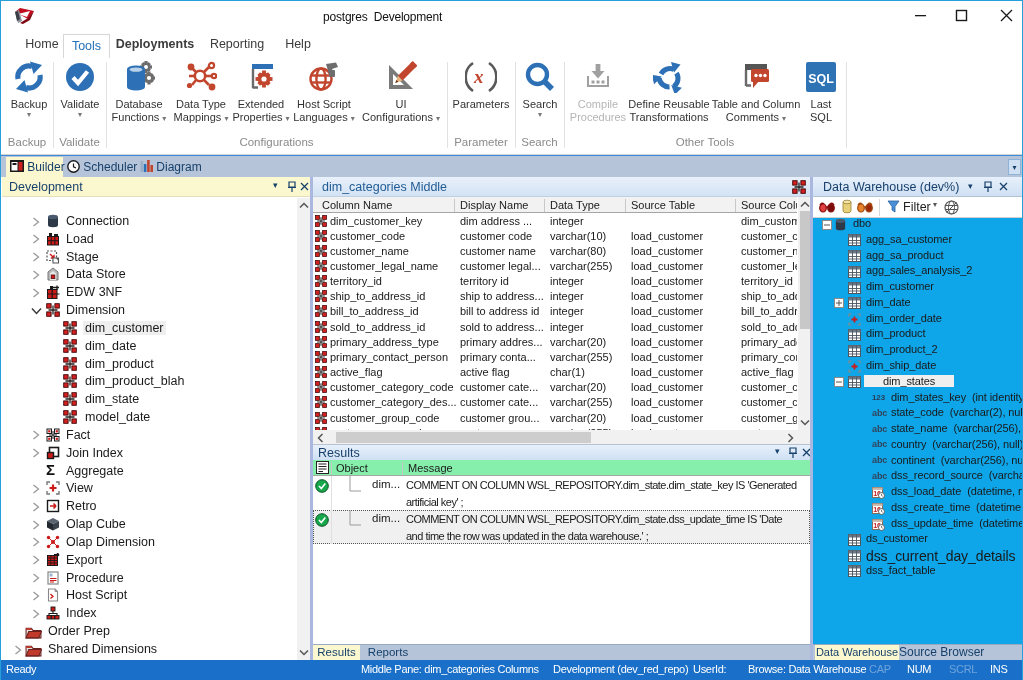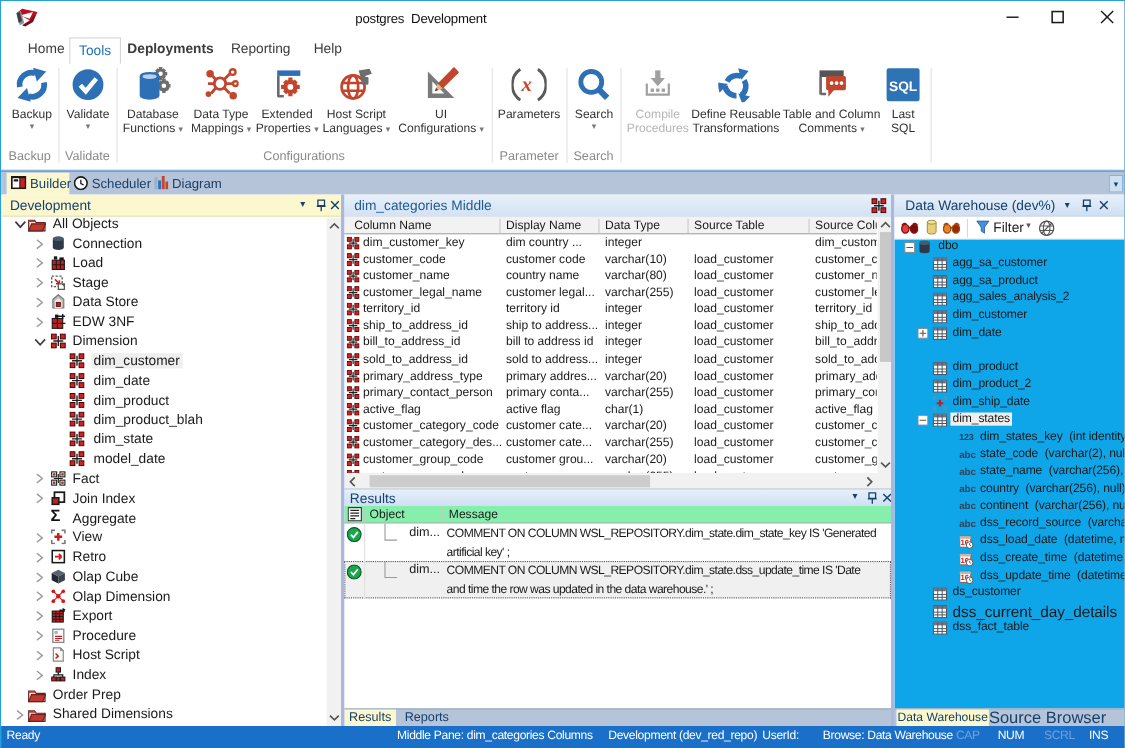--- a/index.html
+++ b/index.html
@@ -259,20 +259,21 @@
         <text x="16" y="21.5" font-size="12.5" font-weight="bold" fill="#fff" text-anchor="middle" font-family="Liberation Sans, sans-serif">SQL</text>
       </svg>
       <div class="rlabel">Last<br>SQL</div>
     </div>
 
     <div class="glabel" style="left:0px;width:52px">Backup</div>
     <div class="glabel" style="left:52px;width:53px">Validate</div>
     <div class="glabel" style="left:105px;width:341px">Configurations</div>
     <div class="glabel" style="left:446px;width:68px">Parameter</div>
     <div class="glabel" style="left:514px;width:49px">Search</div>
+    <div class="glabel" style="left:563px;width:282px">Other Tools</div>
   </div>
   <div id="bstrip">
     <div class="btab" style="left:5px;width:57px;background:#fbf8d0;padding-left:4px">
       <svg width="14" height="12" viewBox="0 0 14 12" style="vertical-align:-1px">
         <rect x="0" y="0" width="14" height="12" fill="#1a1a1a"></rect>
         <rect x="1.5" y="2" width="6" height="8.5" fill="#fff"></rect>
         <rect x="2.5" y="3" width="4" height="2" fill="#1a1a1a"></rect>
         <rect x="8.5" y="2" width="4" height="8.5" fill="#cc1f1f"></rect>
       </svg> Builder</div>
     <div class="btab" style="left:66px;width:70px">
@@ -429,29 +430,20 @@
       <span style="position:absolute;left:7px;top:3px;font-size:12.5px;">Development</span>
       <span style="position:absolute;left:271px;top:3px;color:#17406b;font-size:9px">▾</span>
       <svg style="position:absolute;left:285px;top:4px" width="10" height="12" viewBox="0 0 10 12">
           <path d="M2,1 L8,1 L8,6 L2,6 Z M1,6.5 L9,6.5 M5,6.5 L5,11" stroke="#17406b" stroke-width="1.2" fill="none"></path>
         </svg>
       <svg style="position:absolute;left:298px;top:5px" width="9" height="9" viewBox="0 0 9 9">
           <path d="M1,1 L8,8 M8,1 L1,8" stroke="#17406b" stroke-width="1.3"></path>
         </svg>
     </div>
     <div id="ltree" style="position:absolute;left:0;top:21px;width:295px;height:462px;overflow:hidden;font-size:12.5px;">
-    <div style="position:absolute;left:0;top:-3.5px;width:295px;height:17px;">
-          <svg style="position:absolute;left:11px;top:5px" width="11" height="8" viewBox="0 0 11 8">
-            <path d="M1,1.5 L5.5,6.5 L10,1.5" fill="none" stroke="#3c3c3c" stroke-width="1.5"></path>
-          </svg>
-          <svg style="position:absolute;left:23px;top:2.5px" width="17" height="14" viewBox="0 0 16 13">
-            <use href="#i-folder"></use>
-          </svg>
-          <span style="position:absolute;left:44px;top:1.5px;padding:0 2px;white-space:nowrap">All Objects</span>
-        </div>
     <div style="position:absolute;left:0;top:14.5px;width:295px;height:17px;">
           <svg style="position:absolute;left:30px;top:4px" width="8" height="10" viewBox="0 0 8 10">
             <path d="M1.5,1 L6.5,5 L1.5,9" fill="none" stroke="#9a9a9a" stroke-width="1.3"></path>
           </svg>
           <svg style="position:absolute;left:44px;top:1.5px" width="14" height="14" viewBox="0 0 14 14">
             <use href="#i-cyl"></use>
           </svg>
           <span style="position:absolute;left:62px;top:1.5px;padding:0 2px;white-space:nowrap">Connection</span>
         </div>
     <div style="position:absolute;left:0;top:32.3px;width:295px;height:17px;">
@@ -673,41 +665,41 @@
       <div style="position:absolute;left:231px;top:2px;width:1px;height:13px;background:#c8c8c8"></div>
       <div style="position:absolute;left:312px;top:2px;width:1px;height:13px;background:#c8c8c8"></div>
       <div style="position:absolute;left:422px;top:2px;width:1px;height:13px;background:#c8c8c8"></div>
     </div>
 
     <div class="mrow" style="top:36.0px">
       <svg style="position:absolute;left:2px;top:1.5px" width="12" height="12" viewBox="0 0 14 14">
           <use href="#i-dim"></use>
         </svg>
       <span style="left:17px">dim_customer_key</span>
-        <span style="left:147px">dim country ...</span>
+        <span style="left:147px">dim address ...</span>
         <span style="left:237px">integer</span>
         <span style="left:318px"></span>
         <span style="left:428px">dim_custom</span>
     </div>
     <div class="mrow" style="top:51.1px">
       <svg style="position:absolute;left:2px;top:1.5px" width="12" height="12" viewBox="0 0 14 14">
           <use href="#i-dim"></use>
         </svg>
       <span style="left:17px">customer_code</span>
         <span style="left:147px">customer code</span>
         <span style="left:237px">varchar(10)</span>
         <span style="left:318px">load_customer</span>
         <span style="left:428px">customer_c</span>
     </div>
     <div class="mrow" style="top:66.3px">
       <svg style="position:absolute;left:2px;top:1.5px" width="12" height="12" viewBox="0 0 14 14">
           <use href="#i-dim"></use>
         </svg>
       <span style="left:17px">customer_name</span>
-        <span style="left:147px">country name</span>
+        <span style="left:147px">customer name</span>
         <span style="left:237px">varchar(80)</span>
         <span style="left:318px">load_customer</span>
         <span style="left:428px">customer_n</span>
     </div>
     <div class="mrow" style="top:81.5px">
       <svg style="position:absolute;left:2px;top:1.5px" width="12" height="12" viewBox="0 0 14 14">
           <use href="#i-dim"></use>
         </svg>
       <span style="left:17px">customer_legal_name</span>
         <span style="left:147px">customer legal...</span>
@@ -970,20 +962,26 @@
       <div style="position:absolute;left:0;top:77.3px;width:209px;height:15.5px;font-size:11px;letter-spacing:-0.1px">
           <svg style="position:absolute;left:21px;top:3px" width="10" height="10" viewBox="0 0 10 10">
             <rect x="0.5" y="0.5" width="9" height="9" fill="#fff" stroke="#8a8a8a" stroke-width="1"></rect>
             <path d="M2,5 L8,5 M5,2 L5,8" stroke="#555" stroke-width="1"></path>
           </svg>
           <svg style="position:absolute;left:35px;top:2px" width="13" height="12" viewBox="0 0 13 12">
             <use href="#i-tbl"></use>
           </svg>
           <span style="position:absolute;left:51px;top:0.5px;padding:0 2px;white-space:nowrap">dim_date</span>
         </div>
+      <div style="position:absolute;left:0;top:93.1px;width:209px;height:15.5px;font-size:11px;letter-spacing:-0.1px">
+          <svg style="position:absolute;left:35px;top:1.5px" width="13" height="13" viewBox="0 0 13 13">
+            <use href="#i-vtbl"></use>
+          </svg>
+          <span style="position:absolute;left:51px;top:0.5px;padding:0 2px;white-space:nowrap">dim_order_date</span>
+        </div>
       <div style="position:absolute;left:0;top:108.9px;width:209px;height:15.5px;font-size:11px;letter-spacing:-0.1px">
           <svg style="position:absolute;left:35px;top:2px" width="13" height="12" viewBox="0 0 13 12">
             <use href="#i-tbl"></use>
           </svg>
           <span style="position:absolute;left:51px;top:0.5px;padding:0 2px;white-space:nowrap">dim_product</span>
         </div>
       <div style="position:absolute;left:0;top:124.7px;width:209px;height:15.5px;font-size:11px;letter-spacing:-0.1px">
           <svg style="position:absolute;left:35px;top:2px" width="13" height="12" viewBox="0 0 13 12">
             <use href="#i-tbl"></use>
           </svg>
@@ -996,21 +994,21 @@
           <span style="position:absolute;left:51px;top:0.5px;padding:0 2px;white-space:nowrap">dim_ship_date</span>
         </div>
       <div style="position:absolute;left:0;top:156.2px;width:209px;height:15.5px;font-size:11px;letter-spacing:-0.1px">
           <svg style="position:absolute;left:21px;top:3px" width="10" height="10" viewBox="0 0 10 10">
             <rect x="0.5" y="0.5" width="9" height="9" fill="#fff" stroke="#8a8a8a" stroke-width="1"></rect>
             <path d="M2,5 L8,5" stroke="#555" stroke-width="1"></path>
           </svg>
           <svg style="position:absolute;left:35px;top:2px" width="13" height="12" viewBox="0 0 13 12">
             <use href="#i-tbl"></use>
           </svg>
-          <span style="position:absolute;left:51px;top:0.5px;background:#efefef;padding:0 2px;white-space:nowrap">dim_states</span>
+          <span style="position:absolute;left:51px;top:0.5px;background:#efefef;padding:0 19px;white-space:nowrap">dim_states</span>
         </div>
       <div style="position:absolute;left:0;top:172.0px;width:209px;height:15.5px;font-size:11px;letter-spacing:-0.1px">
           <span style="position:absolute;left:59px;top:3px;font-size:8px;font-weight:bold;color:#2a3e57">123</span>
           <span style="position:absolute;left:76px;top:0.5px;padding:0 2px;white-space:nowrap">dim_states_key&nbsp; (int identity, not</span>
         </div>
       <div style="position:absolute;left:0;top:187.7px;width:209px;height:15.5px;font-size:11px;letter-spacing:-0.1px">
           <span style="position:absolute;left:59px;top:2px;font-size:9px;font-weight:bold;color:#33435a">abc</span>
           <span style="position:absolute;left:76px;top:0.5px;padding:0 2px;white-space:nowrap">state_code&nbsp; (varchar(2), null)</span>
         </div>
       <div style="position:absolute;left:0;top:203.5px;width:209px;height:15.5px;font-size:11px;letter-spacing:-0.1px">
@@ -1065,21 +1063,21 @@
           </svg>
           <span style="position:absolute;left:51px;top:0.5px;padding:0 2px;white-space:nowrap">dss_fact_table</span>
         </div>
     </div>
   </div>
 
   <div id="botstrip" style="position:absolute;left:312px;top:643px;width:709px;height:16px;background:#b5c4d9;border-top:1px solid #98aac2">
     <div style="position:absolute;left:0px;top:0;width:47px;height:16px;line-height:15px;text-align:center;background:#fbf8d0;color:#17406b;font-size:11.5px;white-space:nowrap">Results</div>
     <div style="position:absolute;left:47px;top:0;width:56px;height:16px;line-height:15px;text-align:center;color:#17406b;font-size:11.5px;white-space:nowrap">Reports</div>
     <div style="position:absolute;left:502px;top:0;width:84px;height:16px;line-height:15px;text-align:center;background:#fbf8d0;color:#17406b;font-size:11px;white-space:nowrap">Data Warehouse</div>
-    <div style="position:absolute;left:586px;top:0;width:85px;height:16px;line-height:15px;text-align:right;color:#17406b;font-size:15px;white-space:nowrap">Source Browser</div>
+    <div style="position:absolute;left:586px;top:0;width:85px;height:16px;line-height:15px;text-align:right;color:#17406b;font-size:12px;white-space:nowrap">Source Browser</div>
   </div>
   <div style="position:absolute;left:309px;top:176px;width:3px;height:483px;background:#aab8e0"></div>
   <div style="position:absolute;left:809px;top:176px;width:3px;height:483px;background:#aab8e0"></div>
   <div id="statusbar">
     <span class="sbtxt" style="left:5px">Ready</span>
     <span class="sbtxt" style="left:360px">Middle Pane: dim_categories Columns</span>
     <span class="sbtxt" style="left:552px">Development (dev_red_repo)</span>
     <span class="sbtxt" style="left:692px">UserId:</span>
     <span class="sbtxt" style="left:747px">Browse: Data Warehouse</span>
     <span class="sbtxt sbdim" style="left:868px">CAP</span>

